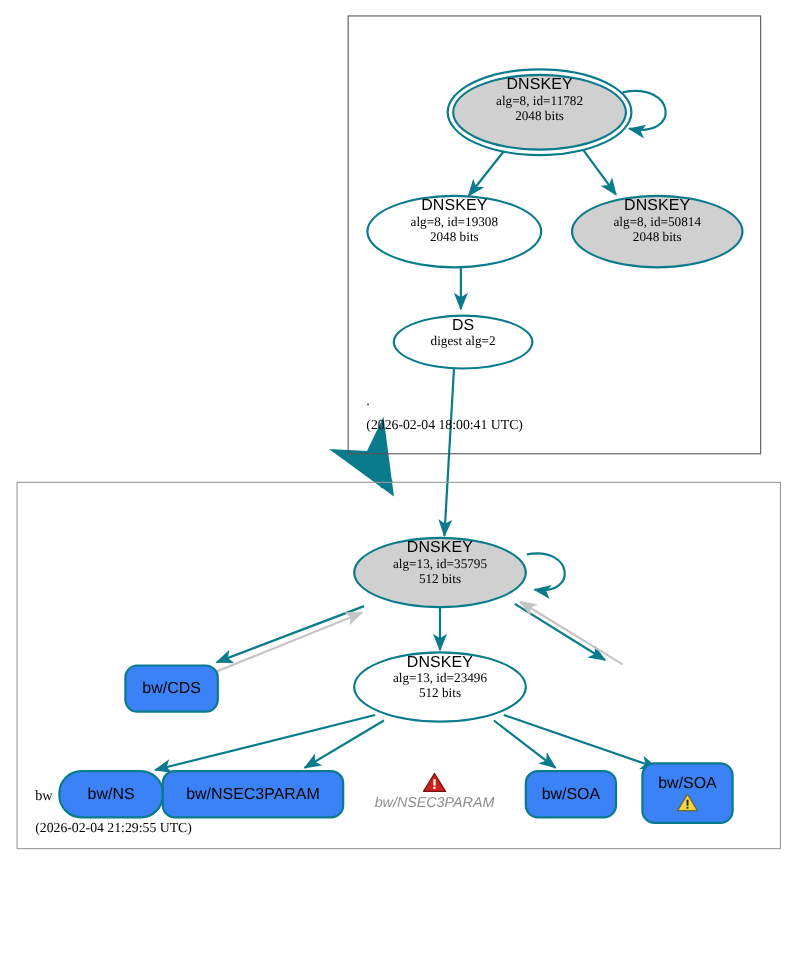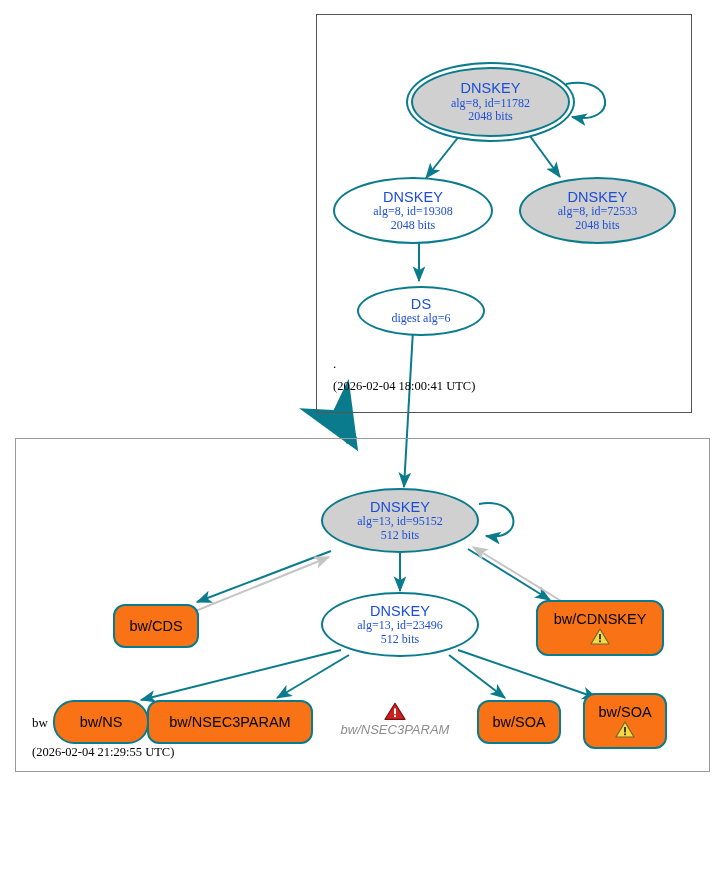--- a/index.html
+++ b/index.html
@@ -50,24 +50,24 @@
   
   .node-ellipse {
     position: absolute;
     box-sizing: border-box;
     border: 2px solid #0a7b8c;
     border-radius: 50%;
     background: #ffffff;
     display: flex;
     flex-direction: column;
     align-items: center;
-    justify-content: center;
+    justify-content: flex-start;
     text-align: center;
     line-height: 1.12;
-    color: #1d4ed8;
+    color: #000000;
   }
   .node-ellipse.filled { background: #d0d0d0; }
   .node-ellipse.ksk {
     box-shadow: 0 0 0 3px #ffffff, 0 0 0 5px #0a7b8c;
   }
   .node-ellipse .n-title {
     font-family: "Liberation Sans", sans-serif;
     font-size: 14.5px;
     letter-spacing: .1px;
   }
@@ -75,21 +75,21 @@
     font-family: "Liberation Serif", serif;
     font-size: 12px;
   }
 
   
   .node-box {
     position: absolute;
     box-sizing: border-box;
     border: 2px solid #0a7b8c;
     border-radius: 12px;
-    background: #f97316;
+    background: #3b82f6;
     display: flex;
     flex-direction: column;
     align-items: center;
     justify-content: center;
     color: #000000;
     font-family: "Liberation Sans", sans-serif;
     font-size: 14.5px;
     white-space: nowrap;
   }
   .node-box .warn-tri { margin-top: 1px; }
@@ -178,55 +178,45 @@
   </div>
 
   <div class="node-ellipse" style="left:333px; top:177px; width:160px; height:67px;">
     <div class="n-title">DNSKEY</div>
     <div class="n-sub">alg=8, id=19308</div>
     <div class="n-sub">2048 bits</div>
   </div>
 
   <div class="node-ellipse filled" style="left:519px; top:177px; width:157px; height:67px;">
     <div class="n-title">DNSKEY</div>
-    <div class="n-sub">alg=8, id=72533</div>
+    <div class="n-sub">alg=8, id=50814</div>
     <div class="n-sub">2048 bits</div>
   </div>
 
   <div class="node-ellipse" style="left:357px; top:286px; width:128px; height:50px;">
     <div class="n-title">DS</div>
-    <div class="n-sub">digest alg=6</div>
+    <div class="n-sub">digest alg=2</div>
   </div>
 
   <div class="node-ellipse filled" style="left:321px; top:488px; width:158px; height:65px;">
     <div class="n-title">DNSKEY</div>
-    <div class="n-sub">alg=13, id=95152</div>
+    <div class="n-sub">alg=13, id=35795</div>
     <div class="n-sub">512 bits</div>
   </div>
 
   <div class="node-ellipse" style="left:321px; top:592px; width:158px; height:65px;">
     <div class="n-title">DNSKEY</div>
     <div class="n-sub">alg=13, id=23496</div>
     <div class="n-sub">512 bits</div>
   </div>
 
   <div class="node-box" style="left:113px; top:604px; width:86px; height:44px;">
     <span>bw/CDS</span>
   </div>
 
-  <div class="node-box" style="left:536px; top:600px; width:128px; height:56px;">
-    <span>bw/CDNSKEY</span>
-    <span class="warn-tri">
-      <svg class="tri" width="20" height="17" viewBox="0 0 20 17">
-        <path d="M10 1 L19 16 L1 16 Z" fill="#f7d842" stroke="#6a6a35" stroke-width="1.2" stroke-linejoin="round"></path>
-        <rect x="9.1" y="6" width="1.8" height="5.4" fill="#2b2b2b"></rect>
-        <rect x="9.1" y="12.4" width="1.8" height="1.8" fill="#2b2b2b"></rect>
-      </svg>
-    </span>
-  </div>
 
   <div class="node-box" style="left:53px; top:700px; width:96px; height:44px;border-radius:21px;">
     <span>bw/NS</span>
   </div>
 
   <div class="node-box" style="left:147px; top:700px; width:166px; height:44px;">
     <span>bw/NSEC3PARAM</span>
   </div>
 
   <div class="node-box" style="left:477px; top:700px; width:84px; height:44px;">

